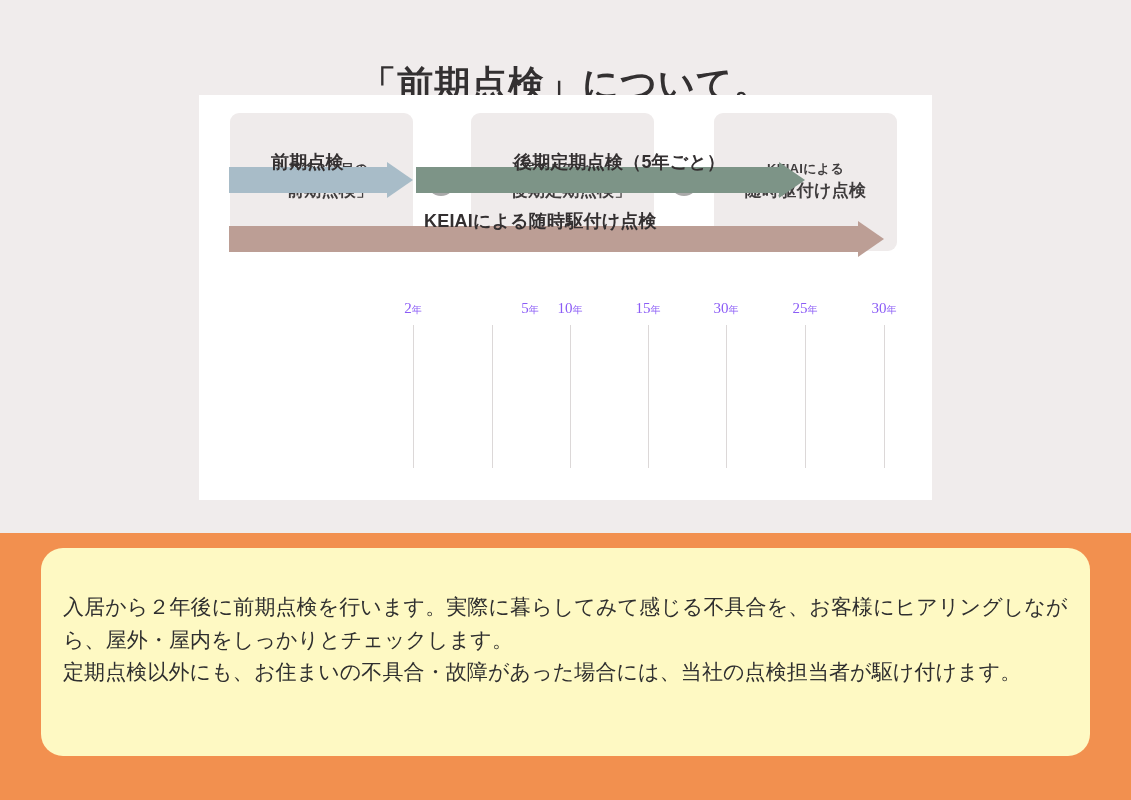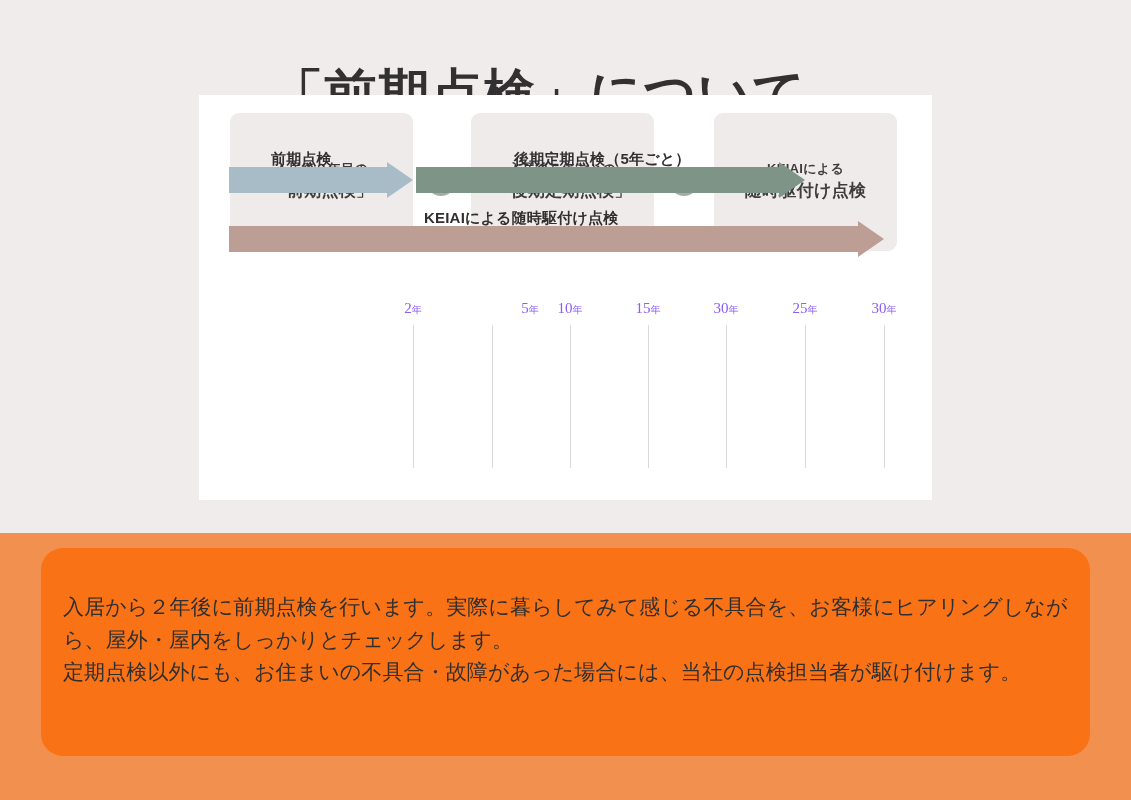--- a/index.html
+++ b/index.html
@@ -15,21 +15,21 @@
     position: relative;
   }
 
   
   .page-title {
     position: absolute;
     top: 14px;
     left: 0;
     width: 1131px;
     text-align: center;
-    font-size: 52px;
+    font-size: 36px;
     font-weight: bold;
     color: #333031;
     letter-spacing: 1px;
     line-height: 1.2;
     white-space: nowrap;
     margin-top: 48px;
   }
 
   
   .diagram-panel {
@@ -158,21 +158,21 @@
   .arrow-head {
     position: absolute;
     top: -5px;
     width: 0;
     height: 0;
     border-top: 18px solid transparent;
     border-bottom: 18px solid transparent;
   }
   .arrow-label {
     position: absolute;
-    font-size: 15px;
+    font-size: 18px;
     font-weight: bold;
     color: #332f30;
     white-space: nowrap;
     letter-spacing: 0.2px;
   }
 
   
   .orange-band {
     position: absolute;
     left: 0;
@@ -180,21 +180,21 @@
     width: 1131px;
     height: 267px;
     background: #f2904f;
   }
   .note-card {
     position: absolute;
     left: 41px;
     top: 548px;
     width: 1049px;
     height: 208px;
-    background: #f97316;
+    background: #fef9c3;
     border-radius: 22px;
   }
   .note-text {
     position: absolute;
     left: 22px;
     top: 22px;
     width: 1008px;
     font-size: 21px;
     line-height: 1.55;
     color: #2f2f2f;

